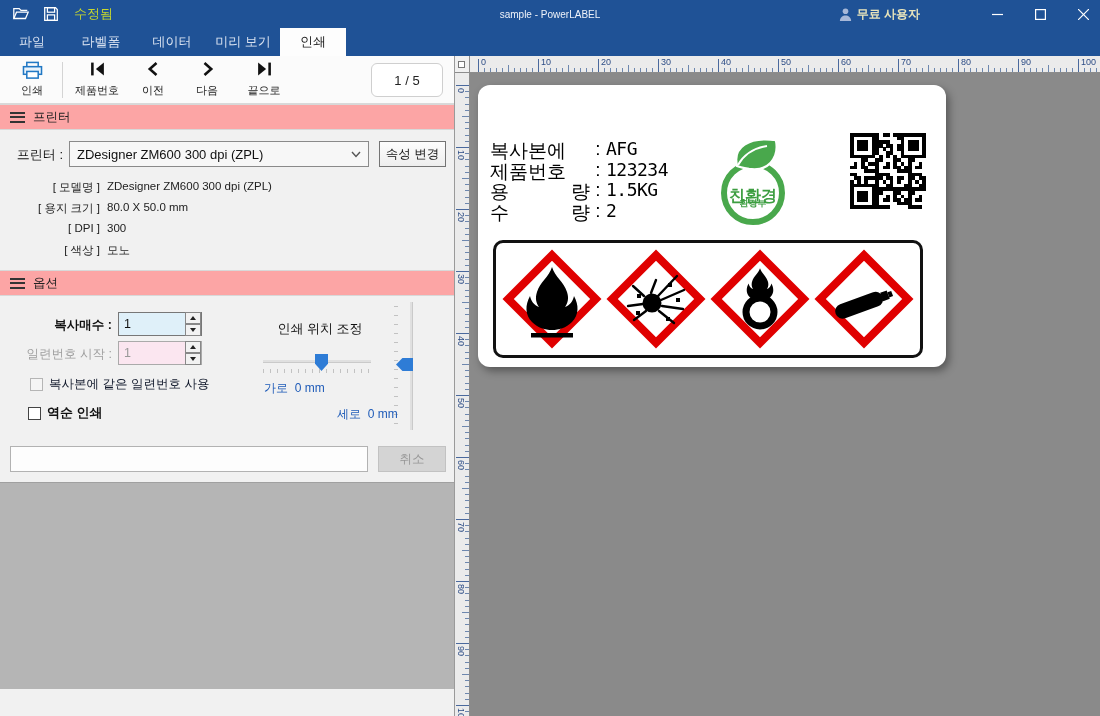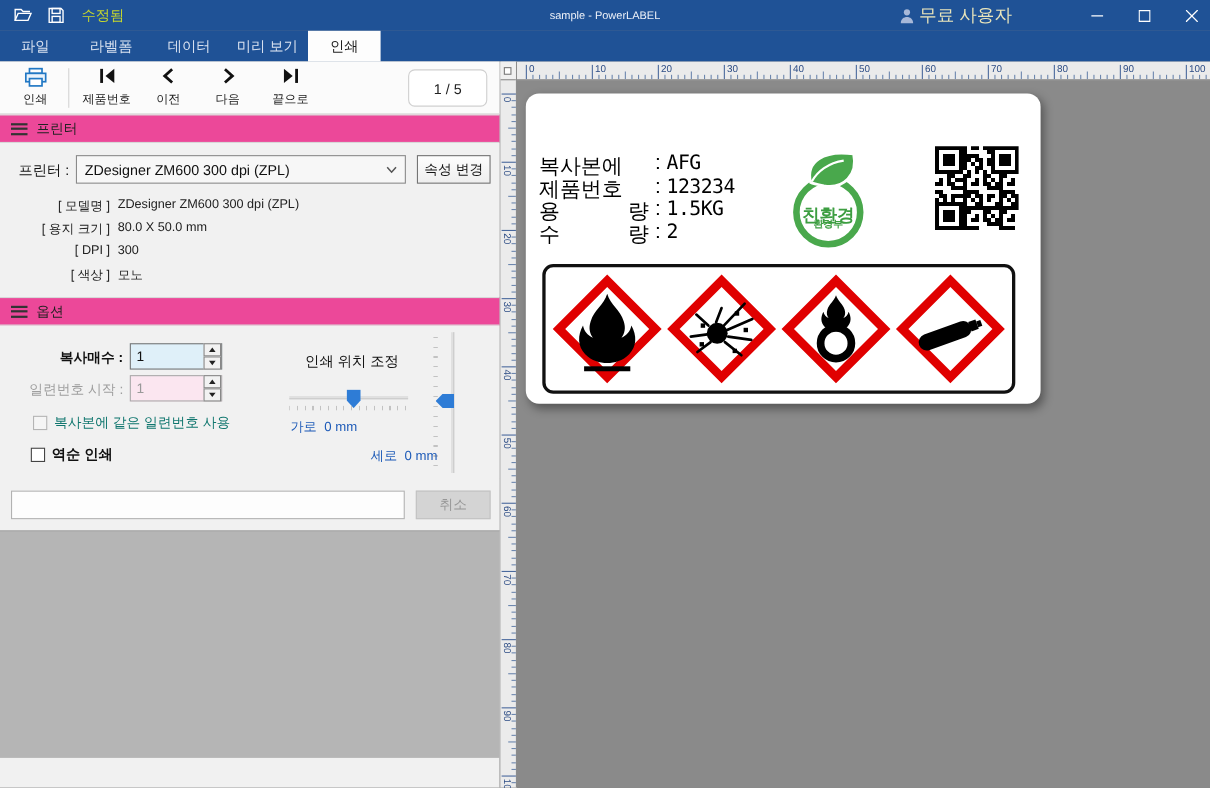--- a/index.html
+++ b/index.html
@@ -8,21 +8,21 @@
 
   
   .titlebar { position:absolute; left:0; top:0; width:1100px; height:28px;
     background:#1f5296; display:flex; align-items:center; }
   .tb-icon { width:18px; height:18px; margin-left:12px; cursor:pointer; }
   .modified { color:#c6d72e; font-size:13px; margin-left:14px; }
   .win-title { position:absolute; left:0; right:0; text-align:center;
     color:#eef2f9; font-size:10px; pointer-events:none; }
   .user-area { position:absolute; right:180px; top:0; height:28px;
     display:flex; align-items:center; }
-  .user-label { color:#e9e5bb; font-size:16px; margin-left:4px; }
+  .user-label { color:#e9e5bb; font-size:12px; margin-left:4px;font-weight:bold; }
   .win-btn { position:absolute; top:0; width:34px; height:28px;
     display:flex; align-items:center; justify-content:center; cursor:pointer; }
 
   
   .tabbar { position:absolute; left:0; top:28px; width:1100px; height:28px;
     background:#1f5296; display:flex; }
   .tab { height:28px; display:flex; align-items:center; justify-content:center;
     color:#d9e2f0; font-size:13px; cursor:pointer; }
   .tab.active { background:#fdfdfd; color:#1a1a1a; }
   .view-btns { position:absolute; left:461px; top:2px; display:flex; gap:12px; }
@@ -41,21 +41,21 @@
   .tool-btn { position:absolute; top:3px; height:42px; display:flex;
     flex-direction:column; align-items:center; justify-content:space-between;
     padding:2px 0 3px 0; cursor:pointer; }
   .tool-btn span { font-size:11px; color:#1a1a1a; }
   .tool-sep { position:absolute; left:62px; top:6px; width:1px; height:36px; background:#d4d4d4; }
   .page-box { position:absolute; right:11px; top:7px; width:72px; height:34px;
     background:#fff; border:1px solid #cfcfcf; border-radius:6px;
     display:flex; align-items:center; justify-content:center; font-size:13px; color:#222; }
 
   
-  .sec-head { height:26px; background:#ec4899; border-top:1px solid #d8d8d8;
+  .sec-head { height:26px; background:#fca5a5; border-top:1px solid #d8d8d8;
     border-bottom:1px solid #d8d8d8; display:flex; align-items:center;
     padding-left:10px; gap:8px; }
   .sec-head span { font-size:12.5px; color:#222; }
   .burger { width:15px; height:11px; display:flex; flex-direction:column;
     justify-content:space-between; }
   .burger i { height:2px; background:#333; }
 
   
   .printer-body { position:relative; height:140px; background:#f1f1f1; }
   .prn-label { position:absolute; left:0; top:16px; width:63px; text-align:right;
@@ -86,21 +86,21 @@
   .spinner b { flex:1; border:1px solid #888; background:#f2f2f2; display:flex;
     align-items:center; justify-content:center; cursor:pointer; }
   .arr-up { width:0; height:0; border-left:3.5px solid transparent;
     border-right:3.5px solid transparent; border-bottom:4.5px solid #222; }
   .arr-dn { width:0; height:0; border-left:3.5px solid transparent;
     border-right:3.5px solid transparent; border-top:4.5px solid #222; }
   .chk-row { position:absolute; display:flex; align-items:center; gap:6px; cursor:pointer; }
   .chk { width:13px; height:13px; background:#fff; border:1.5px solid #444; }
   .chk.dis { border:1px solid #b5b5b5; background:#f5f5f5; }
   .chk-row span { font-size:12.5px; color:#111; }
-  .chk-row.dis span { color:#0f766e; }
+  .chk-row.dis span { color:#0f172a; }
   .chk-row.bold span { font-weight:700; font-size:13px; }
 
   .pos-title { position:absolute; left:240px; top:24px; width:160px; text-align:center;
     font-size:13px; color:#111; }
   .h-track { position:absolute; left:263px; top:64px; width:108px; height:3px;
     background:#e0e0e0; border-bottom:1px solid #cacaca; cursor:pointer; }
   .h-thumb { position:absolute; left:52px; top:-6px; width:13px; height:17px;
     background:#2e7cd6; clip-path:polygon(0 0,100% 0,100% 58%,50% 100%,0 58%);
     cursor:grab; }
   .h-ticks { position:absolute; left:263px; top:73px; width:108px; height:4px;

